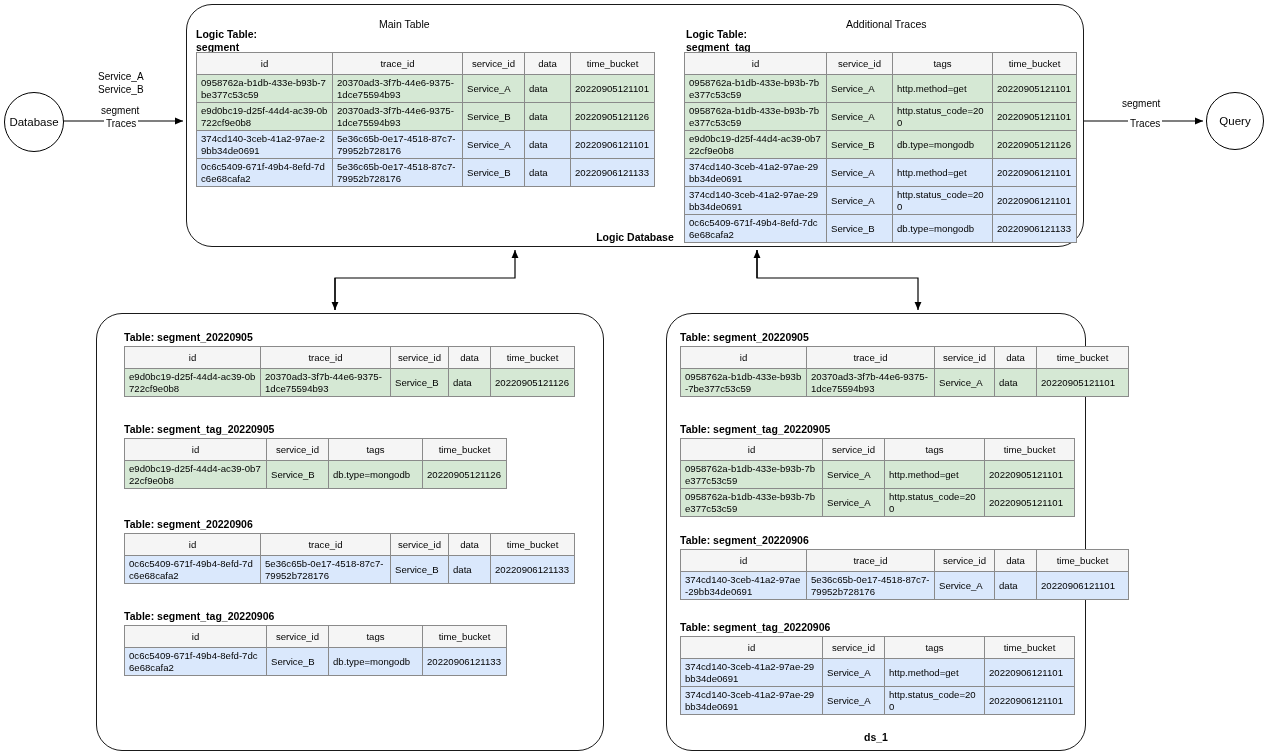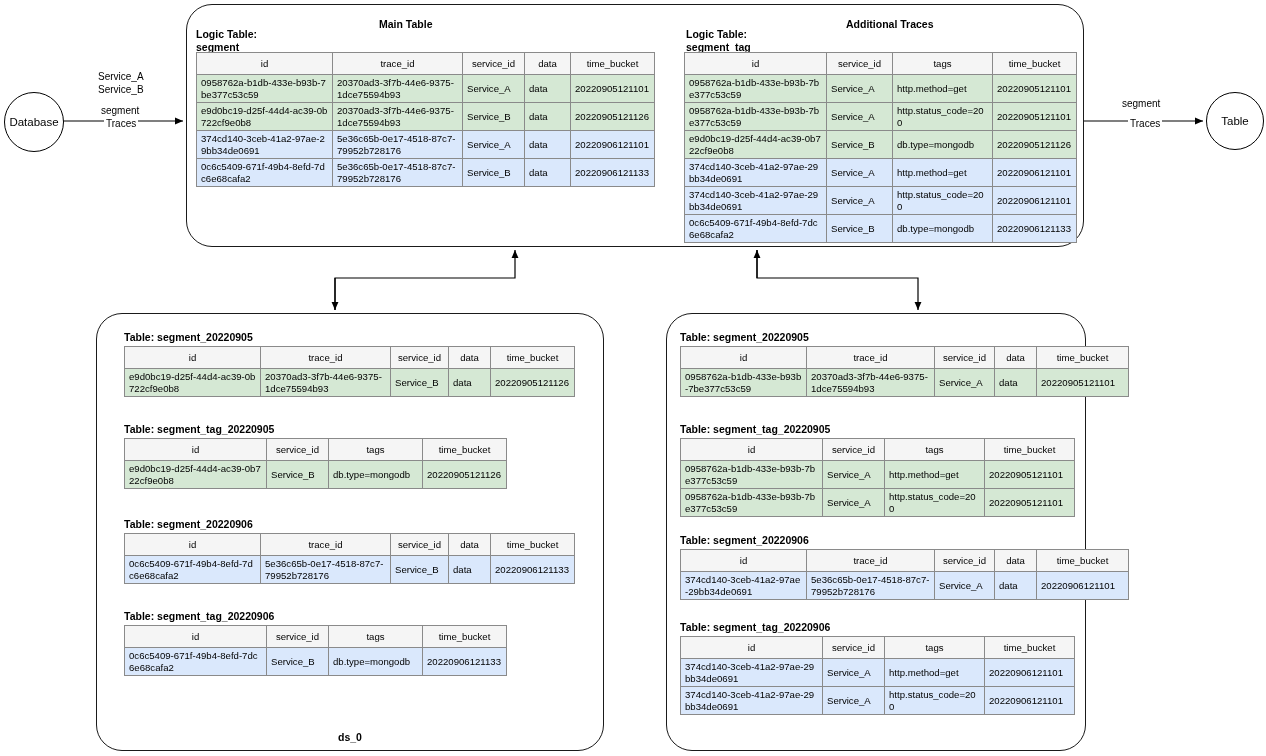--- a/index.html
+++ b/index.html
@@ -97,21 +97,21 @@
     word-break: normal;
   }
   table.grid td { height: 23px; }
   td.c-green { background: #d5e8d4; }
   td.c-blue  { background: #dae8fc; }
 
   
   .big-heading {
     position: absolute;
     font-size: 10.5px;
-    font-weight: bold;
+    font-weight: normal;
     white-space: nowrap;
     color: #000;
   }
 
   
   .edge-label {
     position: absolute;
     font-size: 10px;
     white-space: nowrap;
     color: #000;
@@ -156,21 +156,21 @@
     <span style="white-space:pre-line;">Service_A
 Service_B</span>
   </div>
   <div class="edge-label" style="left:101px; top:105px; text-align:left;">segment</div>
   <div class="edge-label" style="left:104px; top:118px; background:#fff; padding:0 2px; text-align:left;">Traces</div>
 
   <div class="edge-label" style="left:1122px; top:98px;">segment</div>
   <div class="edge-label" style="left:1128px; top:118px; background:#fff; padding:0 2px;">Traces</div>
 
   <div class="node-circle" id="query-node">
-    <span>Table</span>
+    <span>Query</span>
   </div>
 
   <div class="round-box" id="logic-db-box"></div>
 
   <div class="big-heading" style="left:379px; top:18px;">Main Table</div>
   <div class="tbl-caption-2" style="position:absolute; left:196px; top:28px;">
     <span>Logic Table:</span><br>
     <span>segment</span>
   </div>
 
@@ -281,20 +281,21 @@
           <tr>
             <td class="c-blue">0c6c5409-671f-49b4-8efd-7dc6e68cafa2</td>
             <td class="c-blue">Service_B</td>
             <td class="c-blue">db.type=mongodb</td>
             <td class="c-blue">20220906121133</td>
           </tr>
         </tbody>
       </table>
   </div>
 
+  <div class="box-footer-label" style="left:186px; top:231px; width:898px;">Logic Database</div>
 
   <div class="round-box" id="ds0-box"></div>
 
   <div class="tbl-wrap" style="left:124px; top:331px;">
     <div class="tbl-caption">Table: segment_20220905</div>
     <table class="grid">
         <colgroup>
           <col style="width: 136px;">
           <col style="width: 130px;">
           <col style="width: 58px;">
@@ -402,21 +403,20 @@
           <tr>
             <td class="c-blue">0c6c5409-671f-49b4-8efd-7dc6e68cafa2</td>
             <td class="c-blue">Service_B</td>
             <td class="c-blue">db.type=mongodb</td>
             <td class="c-blue">20220906121133</td>
           </tr>
         </tbody>
       </table>
   </div>
 
-  <div class="box-footer-label" style="left:96px; top:731px; width:508px;">ds_0</div>
 
   <div class="round-box" id="ds1-box"></div>
 
   <div class="tbl-wrap" style="left:680px; top:331px;">
     <div class="tbl-caption">Table: segment_20220905</div>
     <table class="grid">
         <colgroup>
           <col style="width: 126px;">
           <col style="width: 128px;">
           <col style="width: 60px;">
@@ -536,14 +536,15 @@
           <tr>
             <td class="c-blue">374cd140-3ceb-41a2-97ae-29bb34de0691</td>
             <td class="c-blue">Service_A</td>
             <td class="c-blue">http.status_code=200</td>
             <td class="c-blue">20220906121101</td>
           </tr>
         </tbody>
       </table>
   </div>
 
+  <div class="box-footer-label" style="left:666px; top:731px; width:420px;">ds_1</div>
 
 </div>
 
 </body></html>

